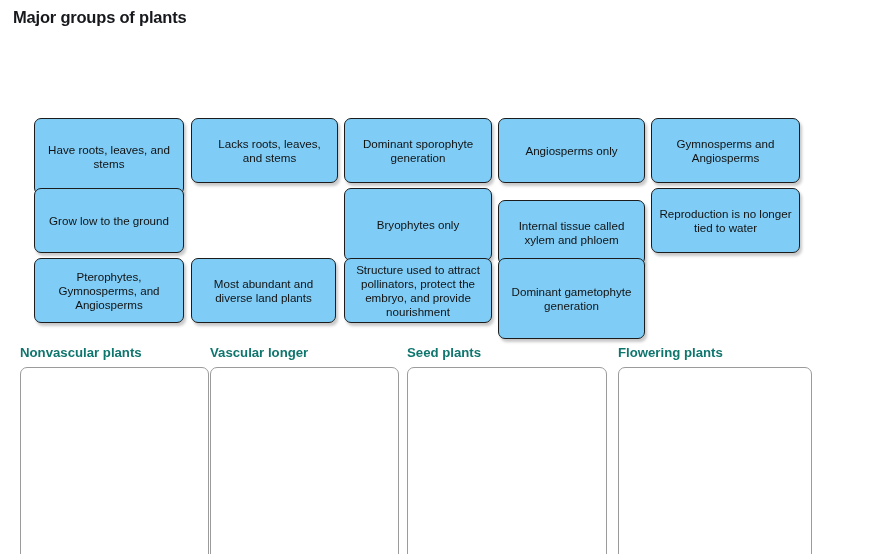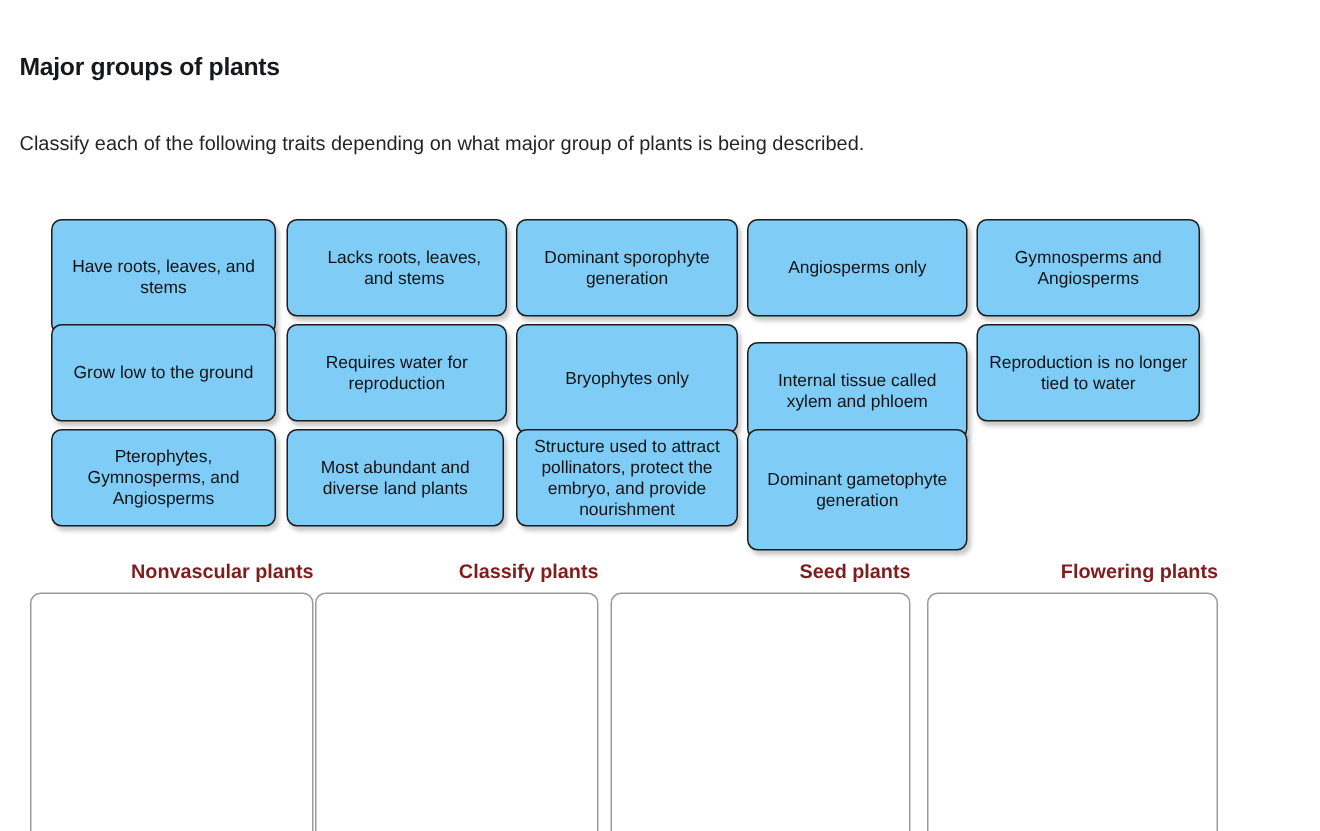--- a/index.html
+++ b/index.html
@@ -13,21 +13,20 @@
     position: relative;
     overflow: hidden;
     font-family: "Liberation Sans", sans-serif;
     color: #1a1a1a;
     -webkit-font-smoothing: antialiased;
   }
 
   .page {
     position: absolute;
     inset: 0;
-    margin-top: 28px;
   }
 
   
   .page-title {
     position: absolute;
     left: 13px;
     top: 8px;
     font-size: 16.5px;
     font-weight: bold;
     letter-spacing: -0.2px;
@@ -76,24 +75,24 @@
   
   .zone-col {
     position: absolute;
     top: 345px;
   }
 
   .zone-label {
     position: absolute;
     top: 0;
     width: 100%;
-    text-align: right;
+    text-align: left;
     font-size: 13.2px;
     font-weight: bold;
-    color: #7f1d1d;
+    color: #0f766e;
     white-space: nowrap;
   }
 
   .zone-box {
     position: absolute;
     top: 22px;
     left: 0;
     box-sizing: border-box;
     background: #ffffff;
     border: 1px solid #9b9b9b;
@@ -101,46 +100,44 @@
     height: 300px;
   }
 </style>
 </head>
 <body>
 
 <div class="page">
 
   <div class="page-title">Major groups of plants</div>
 
-  <div class="instructions">Classify each of the following traits depending on what major group of plants is being described.</div>
 
   <div class="tile-area">
       <div class="tile" style="left: 34px; top: 118px; width: 150px; height: 77px;">Have roots, leaves, and stems</div>
       <div class="tile" style="left: 191px; top: 118px; width: 147px; height: 65px; padding-left: 16px;">Lacks roots, leaves, and stems</div>
       <div class="tile" style="left: 344px; top: 118px; width: 148px; height: 65px;">Dominant sporophyte generation</div>
       <div class="tile" style="left: 498px; top: 118px; width: 147px; height: 65px;">Angiosperms only</div>
       <div class="tile" style="left: 651px; top: 118px; width: 149px; height: 65px;">Gymnosperms and Angiosperms</div>
       <div class="tile" style="left: 34px; top: 188px; width: 150px; height: 65px;">Grow low to the ground</div>
-      <div class="tile" style="left: 191px; top: 188px; width: 147px; height: 65px;">Requires water for reproduction</div>
       <div class="tile" style="left: 344px; top: 188px; width: 148px; height: 73px;">Bryophytes only</div>
       <div class="tile" style="left: 498px; top: 200px; width: 147px; height: 65px;">Internal tissue called xylem and phloem</div>
       <div class="tile" style="left: 651px; top: 188px; width: 149px; height: 65px;">Reproduction is no longer tied to water</div>
       <div class="tile" style="left: 34px; top: 258px; width: 150px; height: 65px;">Pterophytes, Gymnosperms, and Angiosperms</div>
       <div class="tile" style="left: 191px; top: 258px; width: 145px; height: 65px;">Most abundant and diverse land plants</div>
       <div class="tile" style="left: 344px; top: 258px; width: 148px; height: 65px;">Structure used to attract pollinators, protect the embryo, and provide nourishment</div>
       <div class="tile" style="left: 498px; top: 258px; width: 147px; height: 81px;">Dominant gametophyte generation</div>
     </div>
 
   <div class="zones-area">
       <div class="zone-col" style="left: 20px; width: 189px;">
         <div class="zone-label">Nonvascular plants</div>
         <div class="zone-box" style="width: 189px;"></div>
       </div>
       <div class="zone-col" style="left: 210px; width: 189px;">
-        <div class="zone-label">Classify plants</div>
+        <div class="zone-label">Vascular longer</div>
         <div class="zone-box" style="width: 189px;"></div>
       </div>
       <div class="zone-col" style="left: 407px; width: 200px;">
         <div class="zone-label">Seed plants</div>
         <div class="zone-box" style="width: 200px;"></div>
       </div>
       <div class="zone-col" style="left: 618px; width: 194px;">
         <div class="zone-label">Flowering plants</div>
         <div class="zone-box" style="width: 194px;"></div>
       </div>

